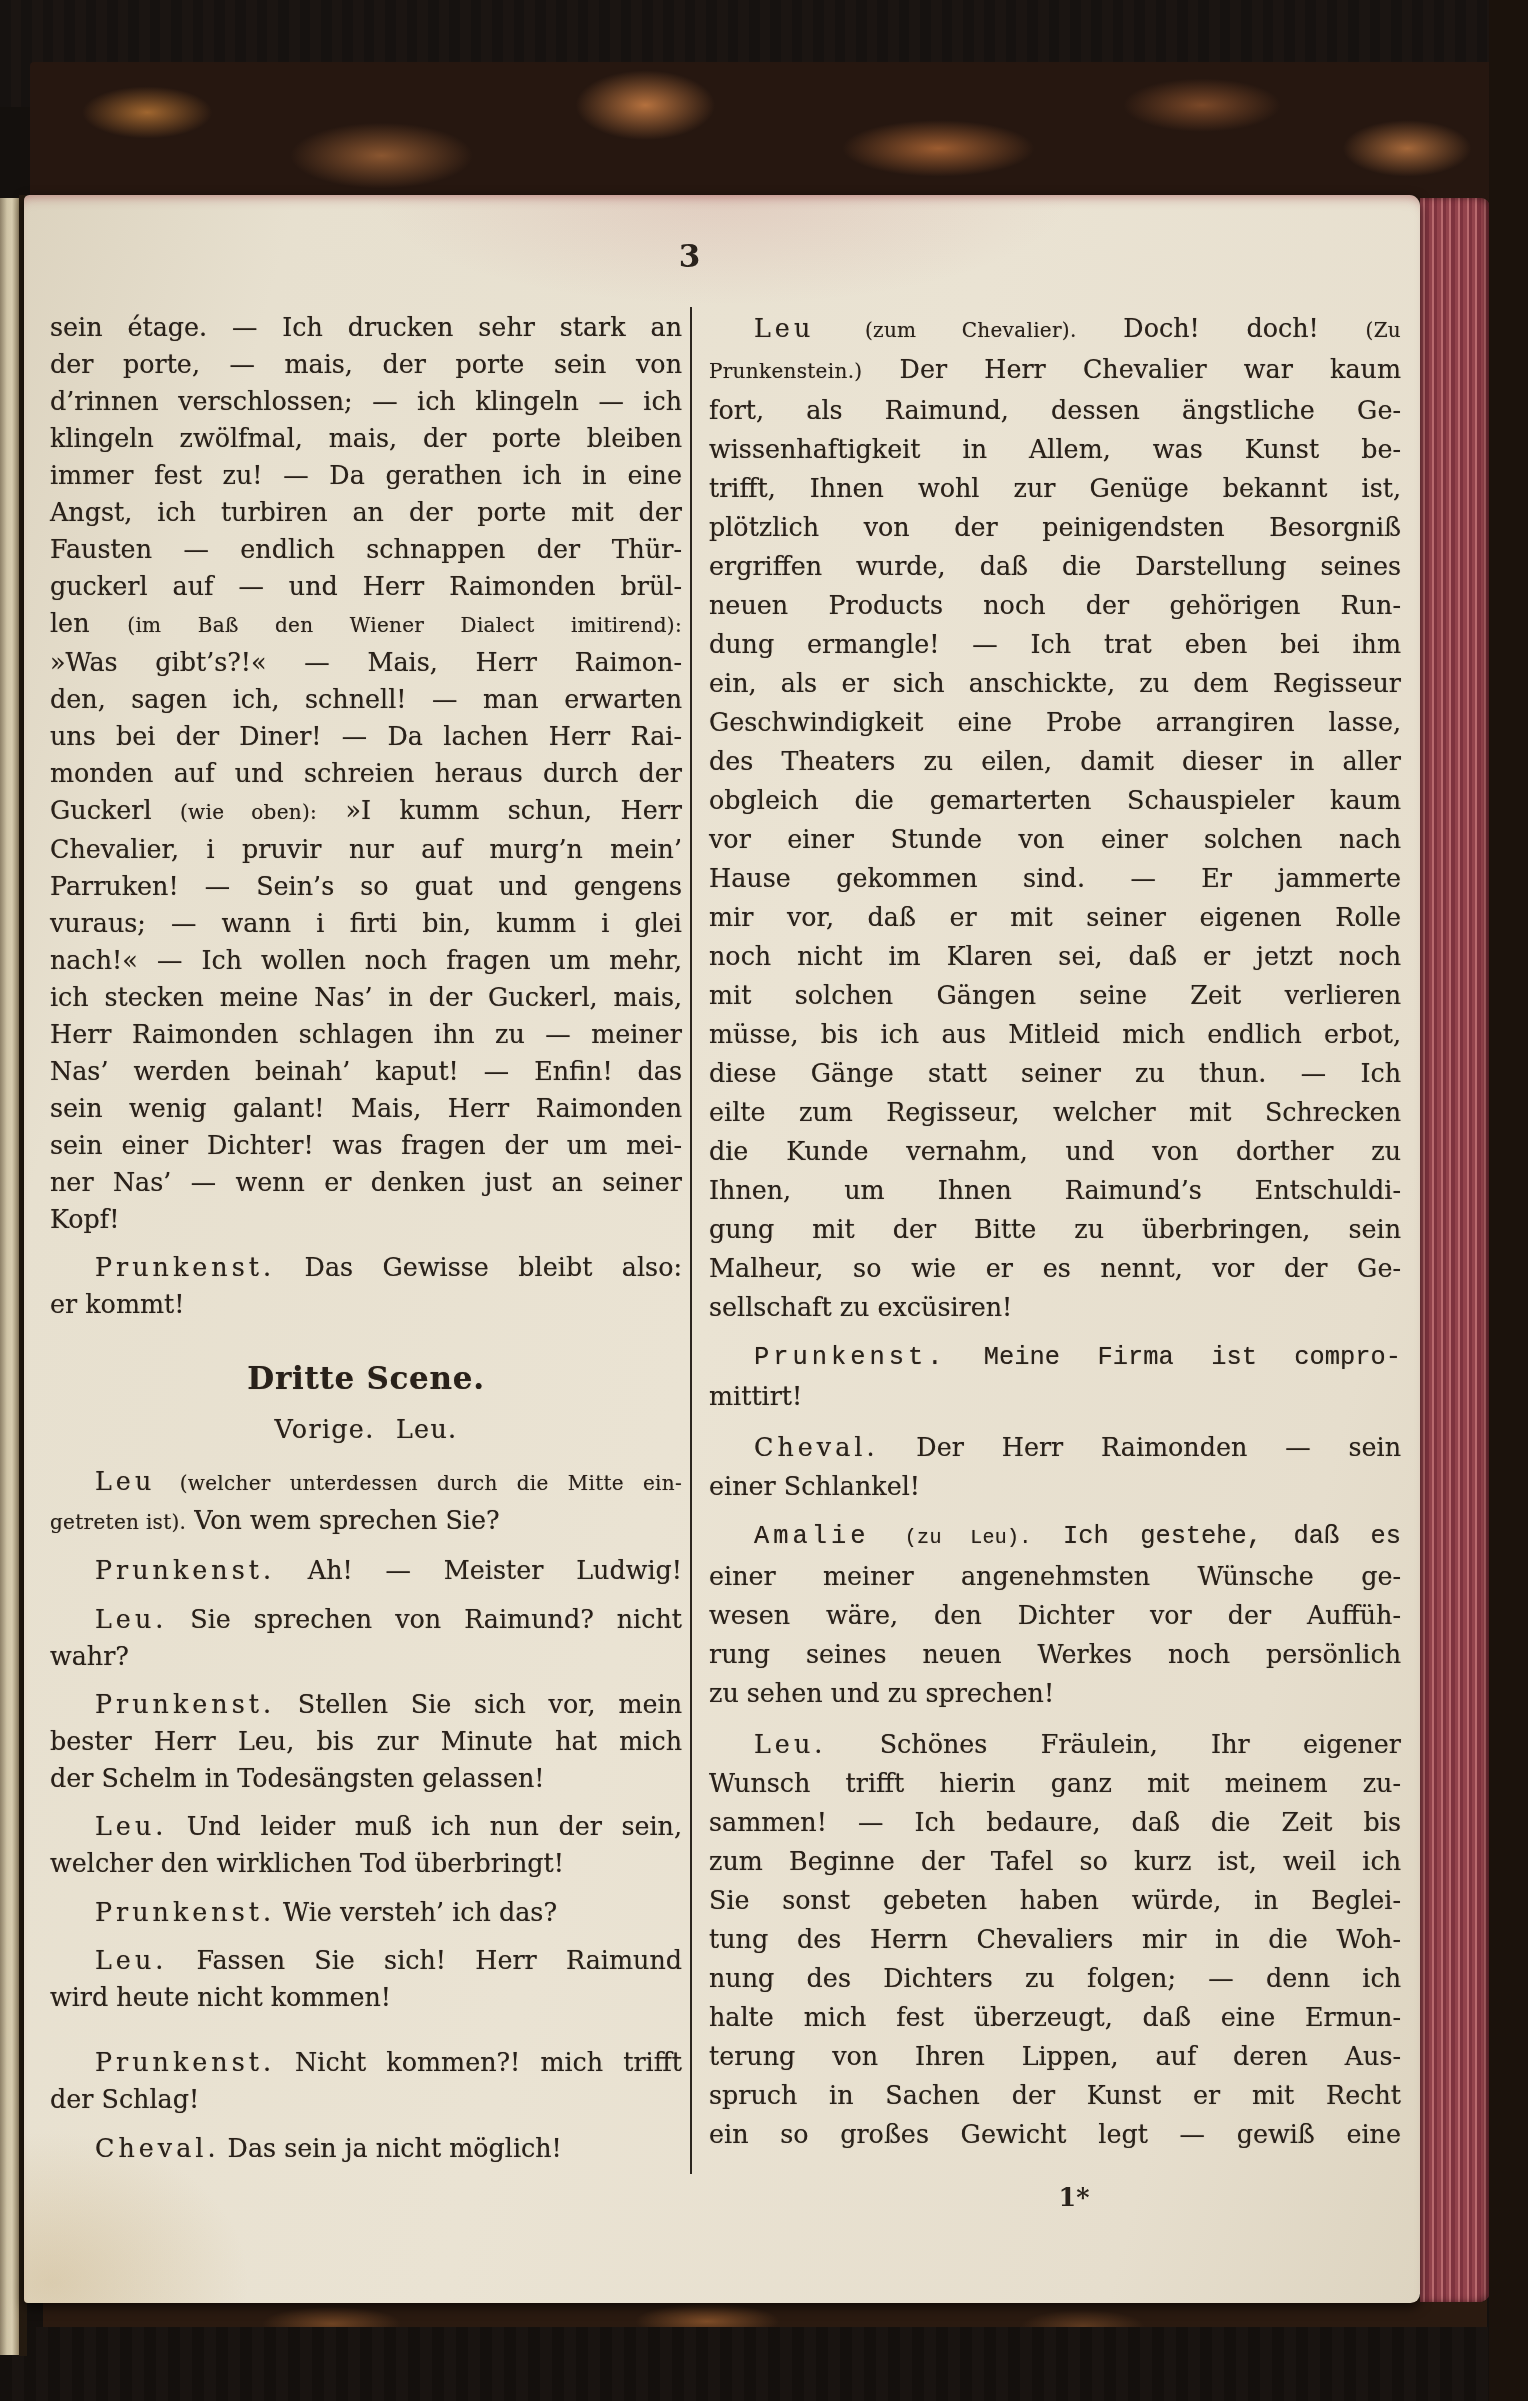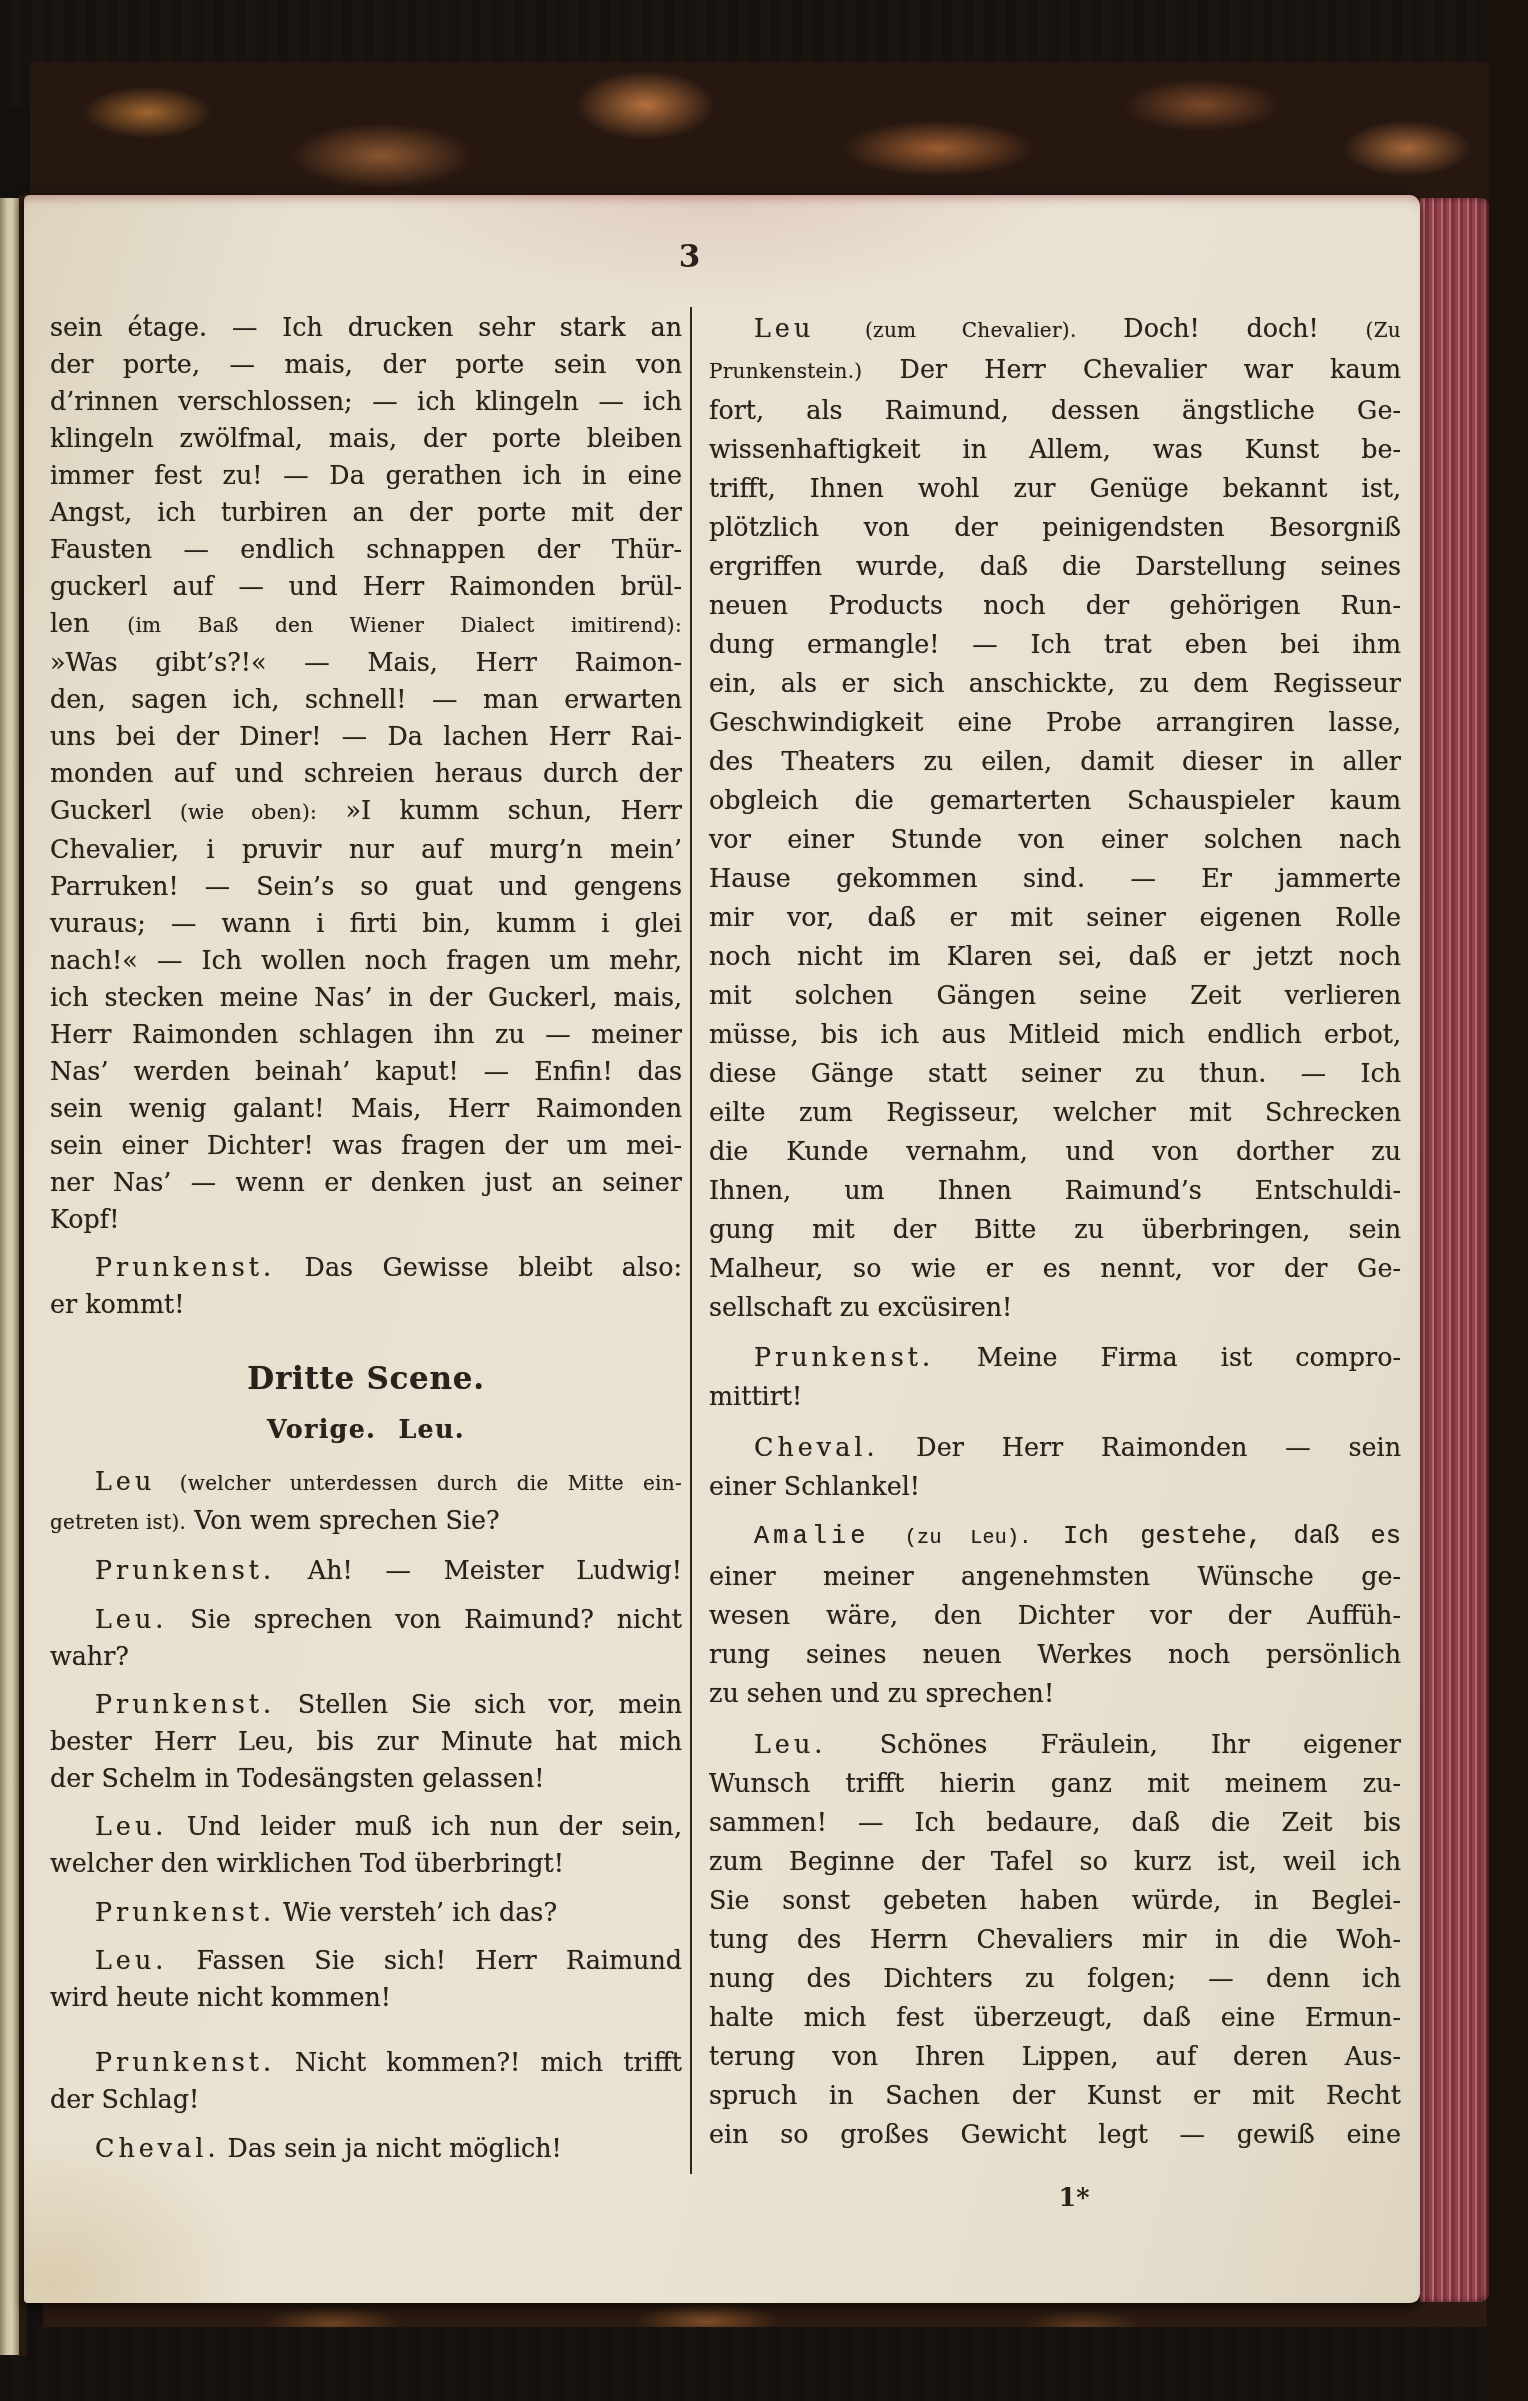--- a/index.html
+++ b/index.html
@@ -102,21 +102,21 @@
           <div class="ln j">ich stecken meine Nas’ in der Guckerl, mais,</div>
           <div class="ln j">Herr Raimonden schlagen ihn zu — meiner</div>
           <div class="ln j">Nas’ werden beinah’ kaput! — Enfin! das</div>
           <div class="ln j">sein wenig galant! Mais, Herr Raimonden</div>
           <div class="ln j">sein einer Dichter! was fragen der um mei-</div>
           <div class="ln j">ner Nas’ — wenn er denken just an seiner</div>
           <div class="ln">Kopf!</div>
           <div class="ln j in" style="margin-top: 11.4px;"><span class="sp">Prunkenst.</span> Das Gewisse bleibt also:</div>
           <div class="ln">er kommt!</div>
           <div class="ln ch" style="margin-top: 37px;">Dritte Scene.</div>
-          <div class="ln cs" style="margin-top: 13.4px; font-weight: bold;">Vorige. Leu.</div>
+          <div class="ln cs" style="margin-top: 13.4px;">Vorige. Leu.</div>
           <div class="ln j in" style="margin-top: 15px;"><span class="sp">Leu </span><span class="d">(welcher unterdessen durch die Mitte ein-</span></div>
           <div class="ln"><span class="d">getreten ist).</span> Von wem sprechen Sie?</div>
           <div class="ln j in" style="margin-top: 11.4px;"><span class="sp">Prunkenst.</span> Ah! — Meister Ludwig!</div>
           <div class="ln j in" style="margin-top: 11.4px;"><span class="sp">Leu.</span> Sie sprechen von Raimund? nicht</div>
           <div class="ln">wahr?</div>
           <div class="ln j in" style="margin-top: 11.4px;"><span class="sp">Prunkenst.</span> Stellen Sie sich vor, mein</div>
           <div class="ln j">bester Herr Leu, bis zur Minute hat mich</div>
           <div class="ln">der Schelm in Todesängsten gelassen!</div>
           <div class="ln j in" style="margin-top: 11.4px;"><span class="sp">Leu.</span> Und leider muß ich nun der sein,</div>
           <div class="ln">welcher den wirklichen Tod überbringt!</div>
@@ -147,21 +147,21 @@
           <div class="ln j">noch nicht im Klaren sei, daß er jetzt noch</div>
           <div class="ln j">mit solchen Gängen seine Zeit verlieren</div>
           <div class="ln j">müsse, bis ich aus Mitleid mich endlich erbot,</div>
           <div class="ln j">diese Gänge statt seiner zu thun. — Ich</div>
           <div class="ln j">eilte zum Regisseur, welcher mit Schrecken</div>
           <div class="ln j">die Kunde vernahm, und von dorther zu</div>
           <div class="ln j">Ihnen, um Ihnen Raimund’s Entschuldi-</div>
           <div class="ln j">gung mit der Bitte zu überbringen, sein</div>
           <div class="ln j">Malheur, so wie er es nennt, vor der Ge-</div>
           <div class="ln">sellschaft zu excüsiren!</div>
-          <div class="ln j in" style="margin-top: 11.4px;"><span class="sp">Prunkenst.</span> Meine Firma ist compro-</div>
+          <div class="ln j in" style="margin-top: 11.4px; font-family: Liberation Mono, monospace;"><span class="sp">Prunkenst.</span> Meine Firma ist compro-</div>
           <div class="ln">mittirt!</div>
           <div class="ln j in" style="margin-top: 11.4px;"><span class="sp">Cheval.</span> Der Herr Raimonden — sein</div>
           <div class="ln">einer Schlankel!</div>
           <div class="ln j in" style="margin-top: 11.4px; font-family: Liberation Mono, monospace;"><span class="sp">Amalie </span><span class="d">(zu Leu).</span> Ich gestehe, daß es</div>
           <div class="ln j">einer meiner angenehmsten Wünsche ge-</div>
           <div class="ln j">wesen wäre, den Dichter vor der Auffüh-</div>
           <div class="ln j">rung seines neuen Werkes noch persönlich</div>
           <div class="ln">zu sehen und zu sprechen!</div>
           <div class="ln j in" style="margin-top: 11.4px;"><span class="sp">Leu.</span> Schönes Fräulein, Ihr eigener</div>
           <div class="ln j">Wunsch trifft hierin ganz mit meinem zu-</div>

